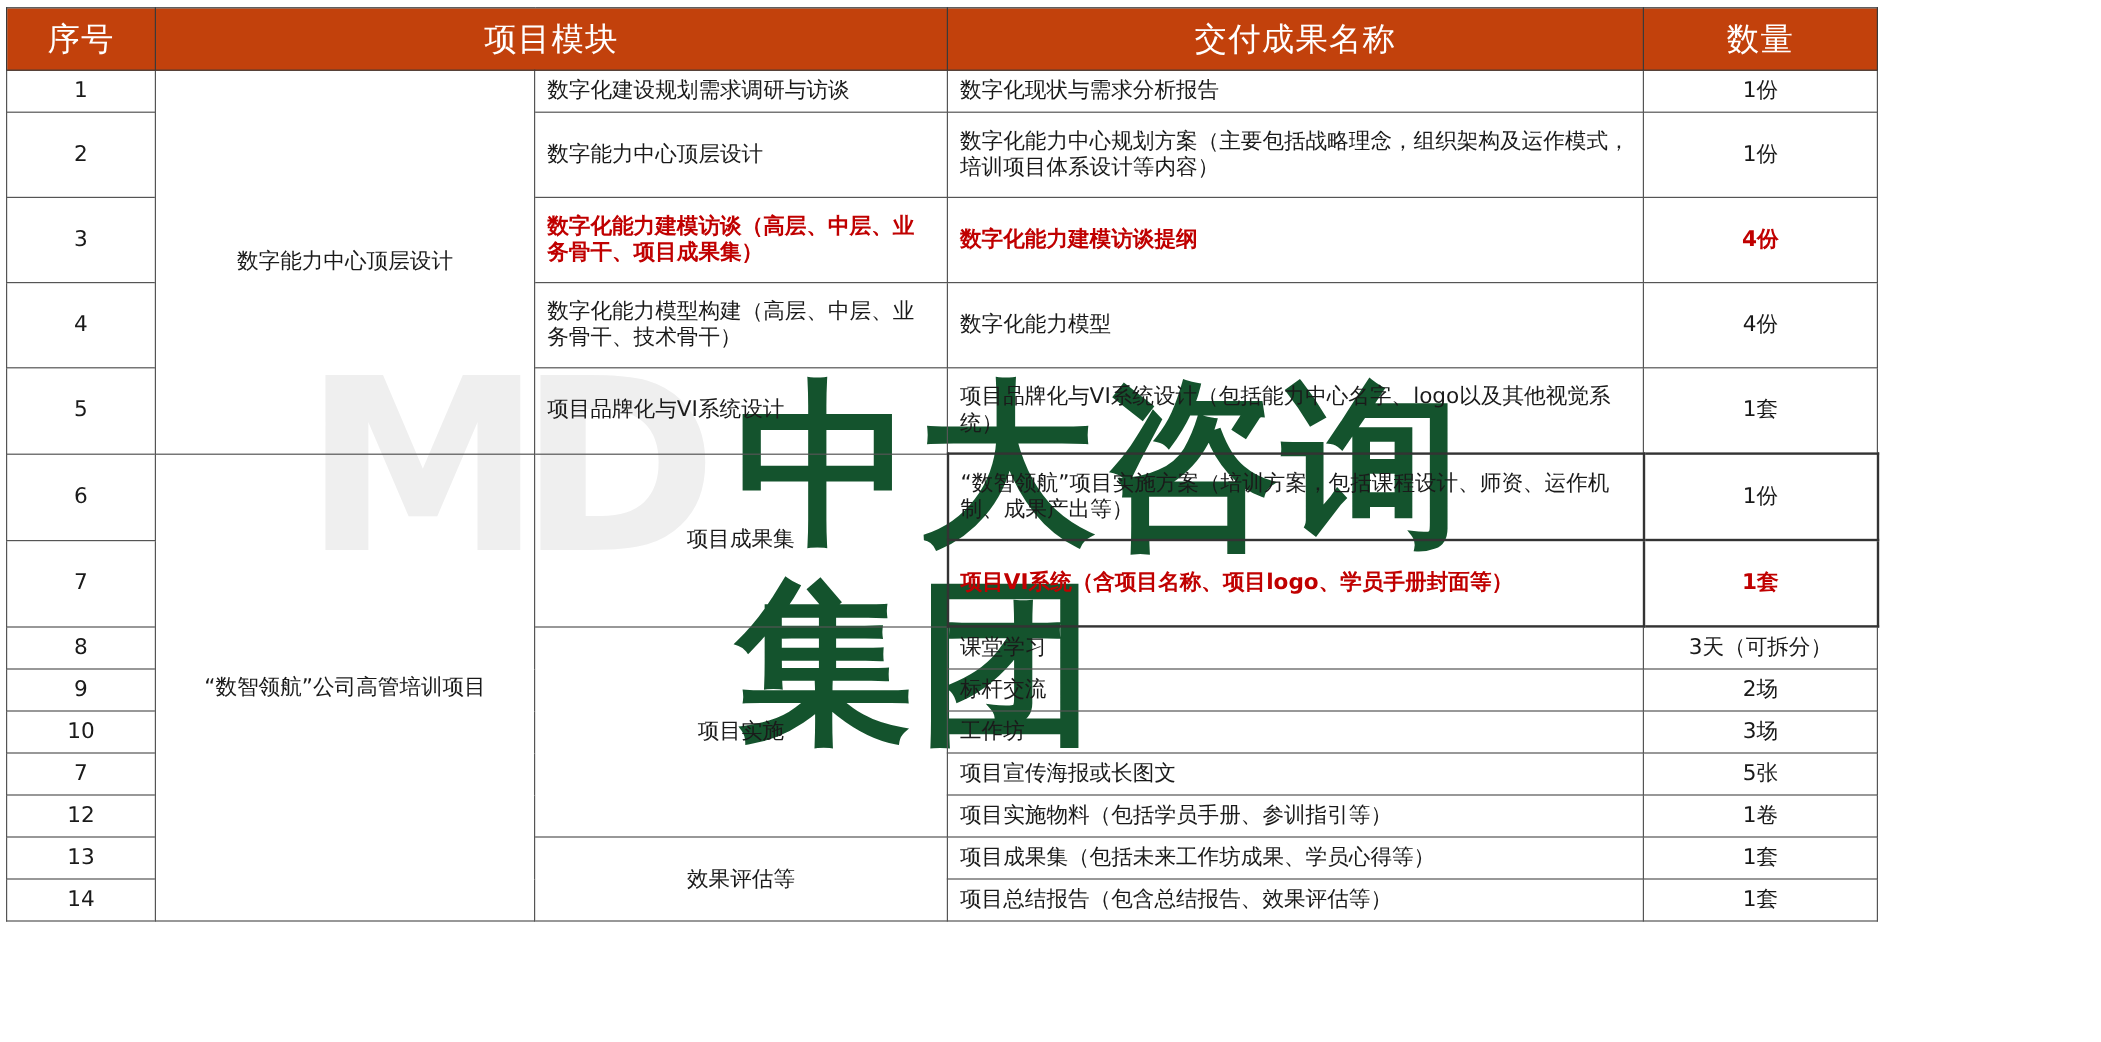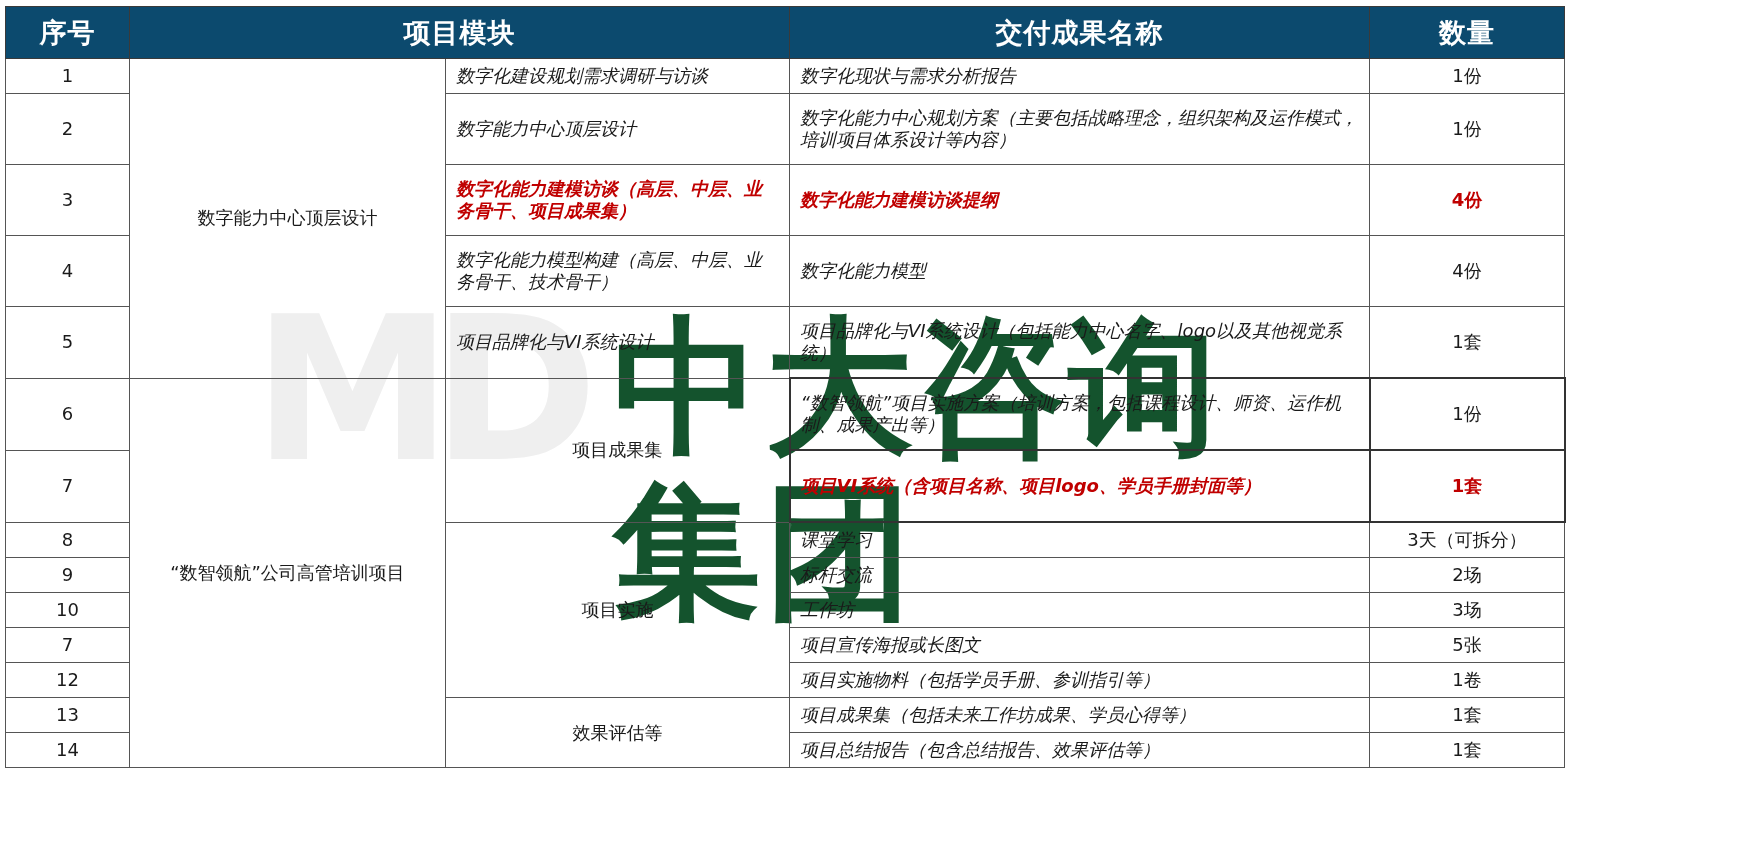--- a/index.html
+++ b/index.html
@@ -2,25 +2,25 @@
 <html><head>
   <meta charset="utf-8">
   <style>
     html, body { margin: 0; padding: 0; background: #ffffff; }
     body { width: 1751px; height: 868px; position: relative; overflow: hidden;
            font-family: "DejaVu Sans", "Liberation Sans", sans-serif; color: #1a1a1a; }
     .wrap { position: absolute; left: 5px; top: 6px; width: 1559px; }
     table { border-collapse: collapse; table-layout: fixed; width: 1559px; position: relative; z-index: 1; background: transparent; }
     col.c1 { width: 124px; } col.c2 { width: 316px; } col.c3 { width: 344px; }
     col.c4 { width: 580px; } col.c5 { width: 195px; }
-    th { background: #0c4a6e; color: #ffffff; font-weight: bold; font-size: 27px;
+    th { background: #c2410c; color: #ffffff; font-weight: normal; font-size: 27px;
          height: 51px; border: 1px solid #3a3a3a; text-align: center; padding: 0; letter-spacing: 1px; }
     td { border: 1px solid #555555; font-size: 18px; line-height: 22px; padding: 0 10px; vertical-align: middle; background: transparent; }
     td.center { text-align: center; padding: 0; }
-    td.left { text-align: left; font-style: italic; }
+    td.left { text-align: left; }
     .red { color: #c00000; font-weight: bold; }
     tr.h35 td { height: 34px; }
     tr.h71 td { height: 70px; }
     td.boxed { border: 2px solid #333333; }
     .watermark { position: absolute; left: 238px; top: 305px; width: 1110px; height: 170px; z-index: 0; pointer-events: none; margin-left: 15px; }
     .wm-logo { position: absolute; left: 0; top: 0; font-family: "DejaVu Sans", sans-serif; font-weight: bold; font-size: 200px; line-height: 170px; color: #efefef; letter-spacing: -20px; }
     .wm-cn { position: absolute; left: 360px; top: 0; font-family: "DejaVu Sans", sans-serif; font-weight: bold; font-size: 148px; line-height: 165px; color: #14532d; letter-spacing: 4px; }
     .wm-en { position: absolute; left: 372px; top: 132px; font-family: "DejaVu Sans", sans-serif; font-size: 33px; line-height: 36px; color: #ececec; letter-spacing: 3px; white-space: nowrap; }
   </style>
 </head>

